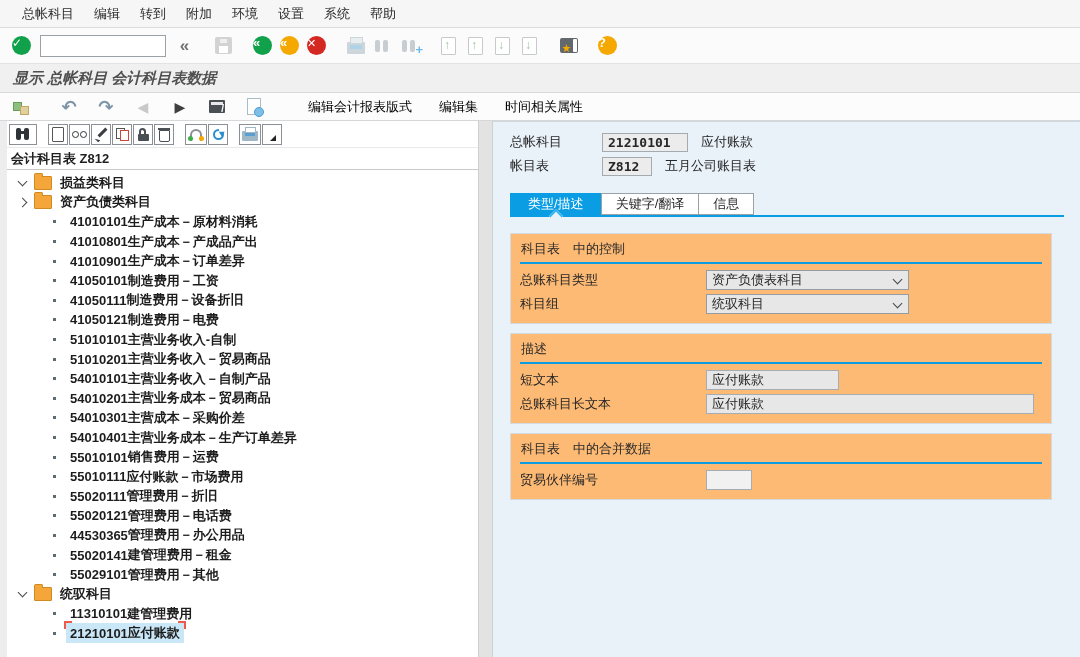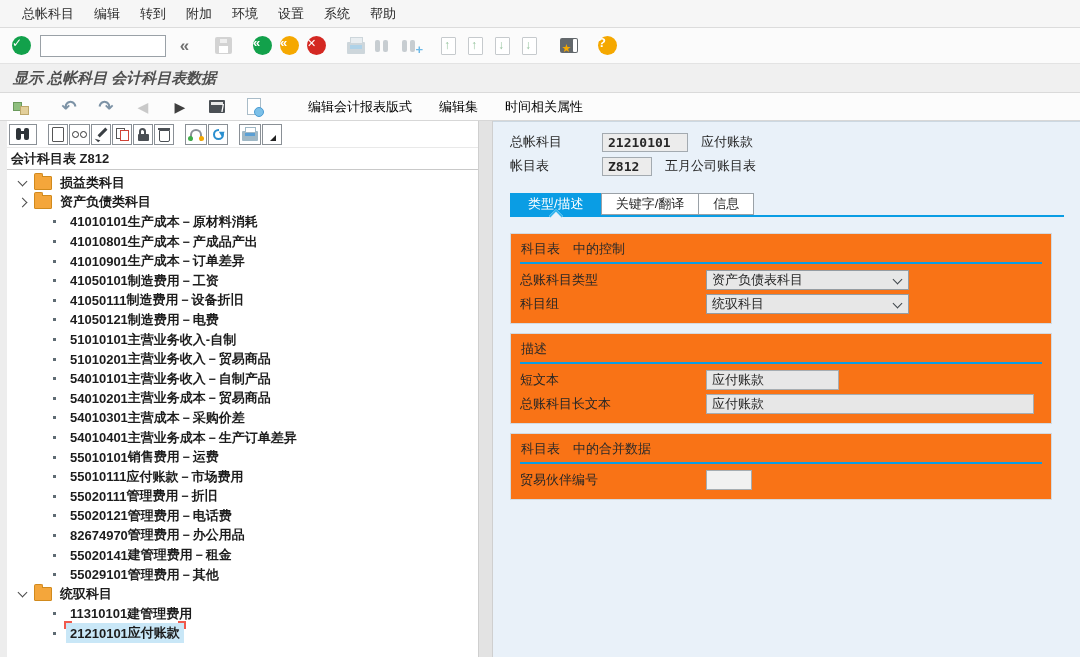--- a/index.html
+++ b/index.html
@@ -124,21 +124,21 @@
   .hrow{display:flex;align-items:center;height:24px}
   .hlabel{width:92px}
   .hval{background:#ececec;border:1px solid #a3aab0;height:19px;box-sizing:border-box;display:inline-flex;align-items:center;padding:0 5px;font-family:"DejaVu Sans Mono","Liberation Mono",monospace;font-weight:700;font-size:13px}
   .hdesc{margin-left:13px}
   .tabs{display:flex;margin-top:15px;position:relative;z-index:2}
   .tab{height:22px;box-sizing:border-box;display:inline-flex;align-items:center;padding:0 14px;background:#fff;border:1px solid #9aa1a7;border-right:none;cursor:pointer;position:relative}
   .tab:last-child{border-right:1px solid #9aa1a7}
   .tab.active{background:#0a9de4;border-color:#0a9de4;color:#fff;padding:0 17px}
   .tabline{height:2px;background:#0a9de4;width:554px;position:relative;z-index:1}
   .tabcaret{position:absolute;left:50%;bottom:-7px;width:8px;height:8px;background:#e9f1f9;border-left:2px solid #35b5ee;border-top:2px solid #35b5ee;transform:translateX(-50%) rotate(45deg);z-index:3}
-  .gbox{width:542px;background:#f97316;border:1px solid #d3dae0;margin-top:9px;padding:4px 9px 7px;box-sizing:border-box}
+  .gbox{width:542px;background:#fdba74;border:1px solid #d3dae0;margin-top:9px;padding:4px 9px 7px;box-sizing:border-box}
   #sections .gbox:first-child{margin-top:16px}
   .gtitle{color:#2a2a2a;padding:2px 1px 4px}
   .gline{height:2px;background:#0a9de4;margin-bottom:4px}
   .frow{display:flex;align-items:center;height:24px}
   .flabel{width:186px}
   .fselect{position:relative;background:#e7e7e7;border:1px solid #959ca2;height:20px;box-sizing:border-box;display:flex;align-items:center;padding:0 20px 0 5px;cursor:pointer;width:203px}
   .fselect::after{content:'';position:absolute;right:7px;top:5px;width:6px;height:6px;border-right:1.6px solid #3f464c;border-bottom:1.6px solid #3f464c;transform:rotate(45deg)}
   .finput{background:#e7e7e7;border:1px solid #a6adb2;height:20px;box-sizing:border-box;display:flex;align-items:center;padding:0 5px}
   .w-s{width:133px}.w-l{width:328px}.w-xs{width:46px;background:#f1f1f1}
 </style>
@@ -394,21 +394,21 @@
           <div class="trow l">
             <span class="bullet"></span>
             <span class="ltext">
               <span class="tcode">55020121</span>
               <span class="tname">管理费用－电话费</span>
             </span>
           </div>
           <div class="trow l">
             <span class="bullet"></span>
             <span class="ltext">
-              <span class="tcode">82674970</span>
+              <span class="tcode">44530365</span>
               <span class="tname">管理费用－办公用品</span>
             </span>
           </div>
           <div class="trow l">
             <span class="bullet"></span>
             <span class="ltext">
               <span class="tcode">55020141</span>
               <span class="tname">建管理费用－租金</span>
             </span>
           </div>

